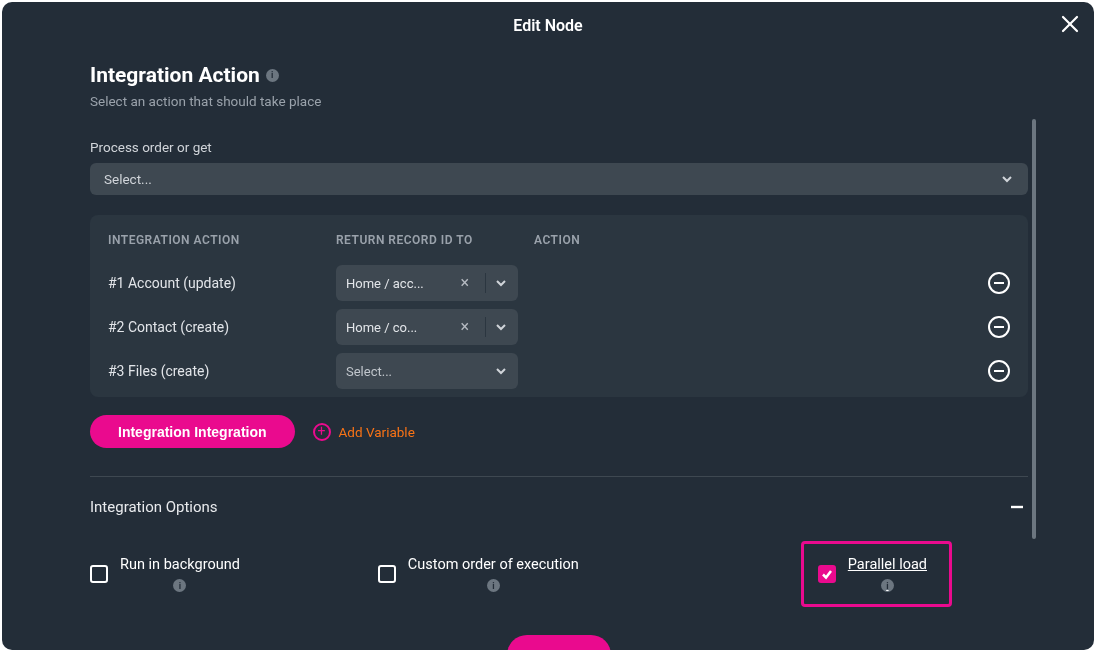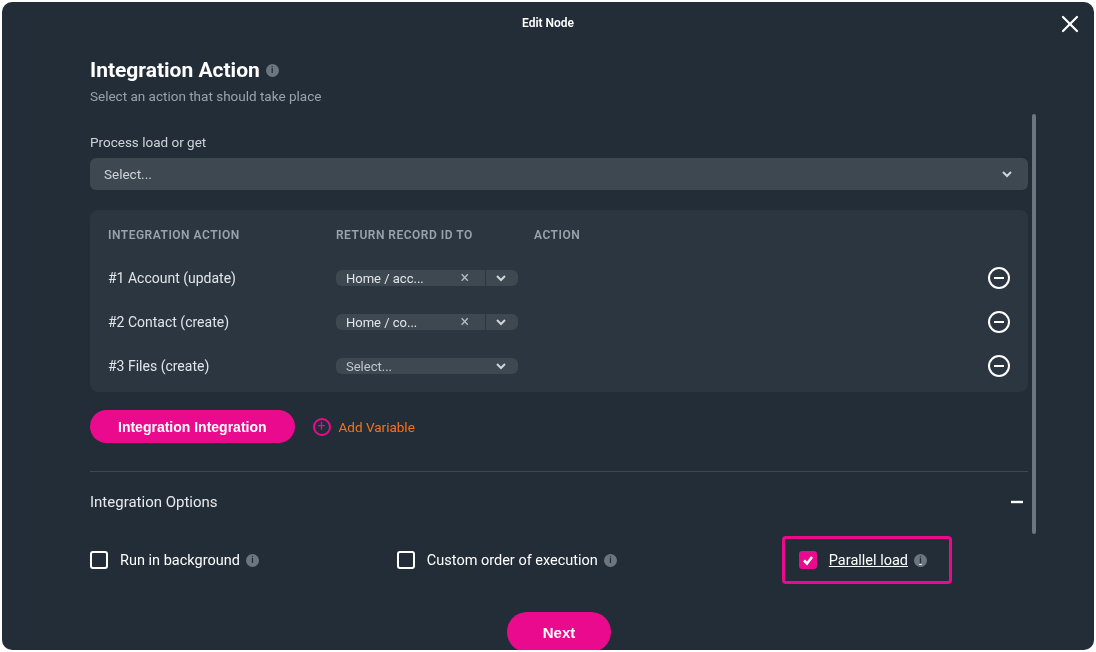--- a/index.html
+++ b/index.html
@@ -22,21 +22,21 @@
       display: flex;
       flex-direction: column;
     }
     .dialog-header {
       position: relative;
       text-align: center;
       padding: 14px 0 12px;
       flex-shrink: 0;
     }
     .dialog-title {
-      font-size: 12px;
+      font-size: 16px;
       font-weight: 600;
       color: #fff;
     }
     .close-btn {
       position: absolute;
       top: 8px;
       right: 10px;
       width: 28px;
       height: 28px;
       display: flex;
@@ -137,21 +137,21 @@
       align-items: center;
       height: 44px;
     }
     .row-label {
       font-size: 14px;
       color: #e2e5e9;
     }
     .pill-select {
       background: #3e4851;
       border-radius: 6px;
-      height: 16px;
+      height: 36px;
       width: 182px;
       display: flex;
       align-items: center;
       padding: 0 10px;
       color: #e2e5e9;
       font-size: 13px;
       gap: 6px;
     }
     .pill-text { flex: 1; white-space: nowrap; overflow: hidden; text-overflow: ellipsis; }
     .pill-clear {
@@ -269,20 +269,21 @@
       border-color: #ea0a8e;
     }
     .checkbox.checked svg { display: block; }
     .checkbox svg { display: none; }
     .checkbox-label {
       font-size: 14.5px;
       color: #fff;
       display: flex;
       align-items: center;
       gap: 6px;
+      flex-direction: column;
     }
     .highlight-box {
       border: 3px solid #ea0a8e;
       border-radius: 4px;
       padding: 12px 22px 12px 14px;
       margin-left: auto;
       margin-right: 76px;
       text-decoration: underline;
     }
     .next-btn {
@@ -318,21 +319,21 @@
 
   <div class="dialog-body">
     <div class="scrollbar-track"></div>
 
     <div class="section-title">
       <span>Integration Action</span>
       <span class="info-icon">i</span>
     </div>
     <div class="section-subtitle">Select an action that should take place</div>
 
-    <label class="field-label">Process load or get</label>
+    <label class="field-label">Process order or get</label>
     <div class="select-wrap">
       <span>Select...</span>
       <span class="chevron-down">
         <svg width="12" height="12" viewBox="0 0 12 12" fill="none" stroke="#d0d4d9" stroke-width="2">
             <polyline points="2,4 6,8 10,4"></polyline>
           </svg>
       </span>
     </div>
 
     <div class="table-card">

